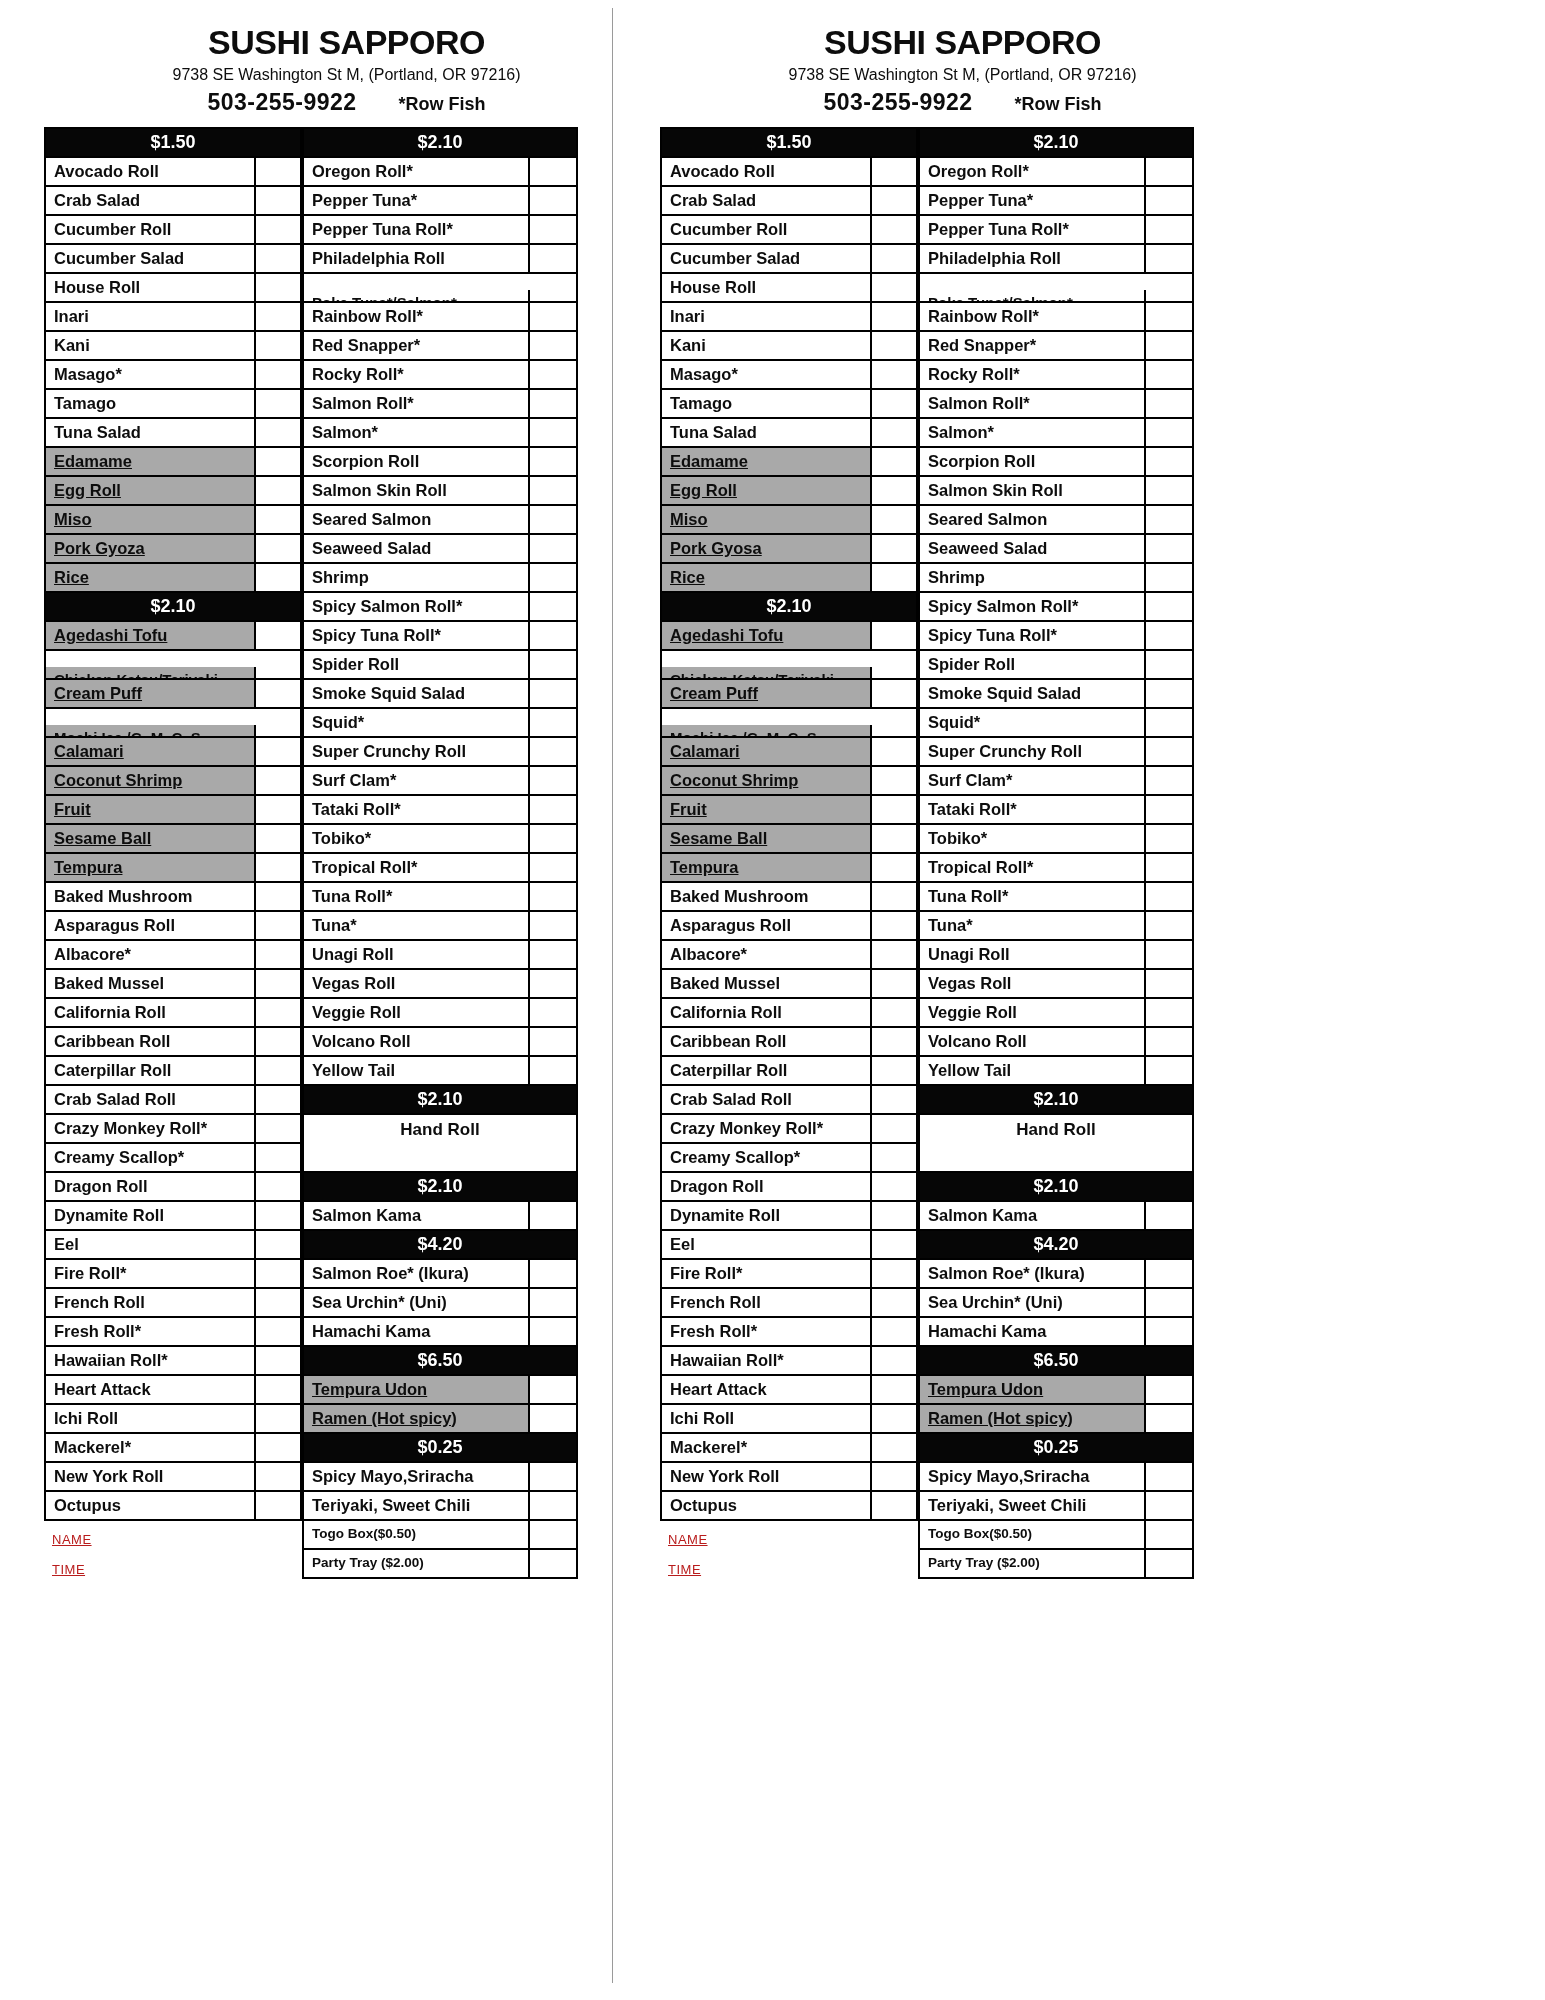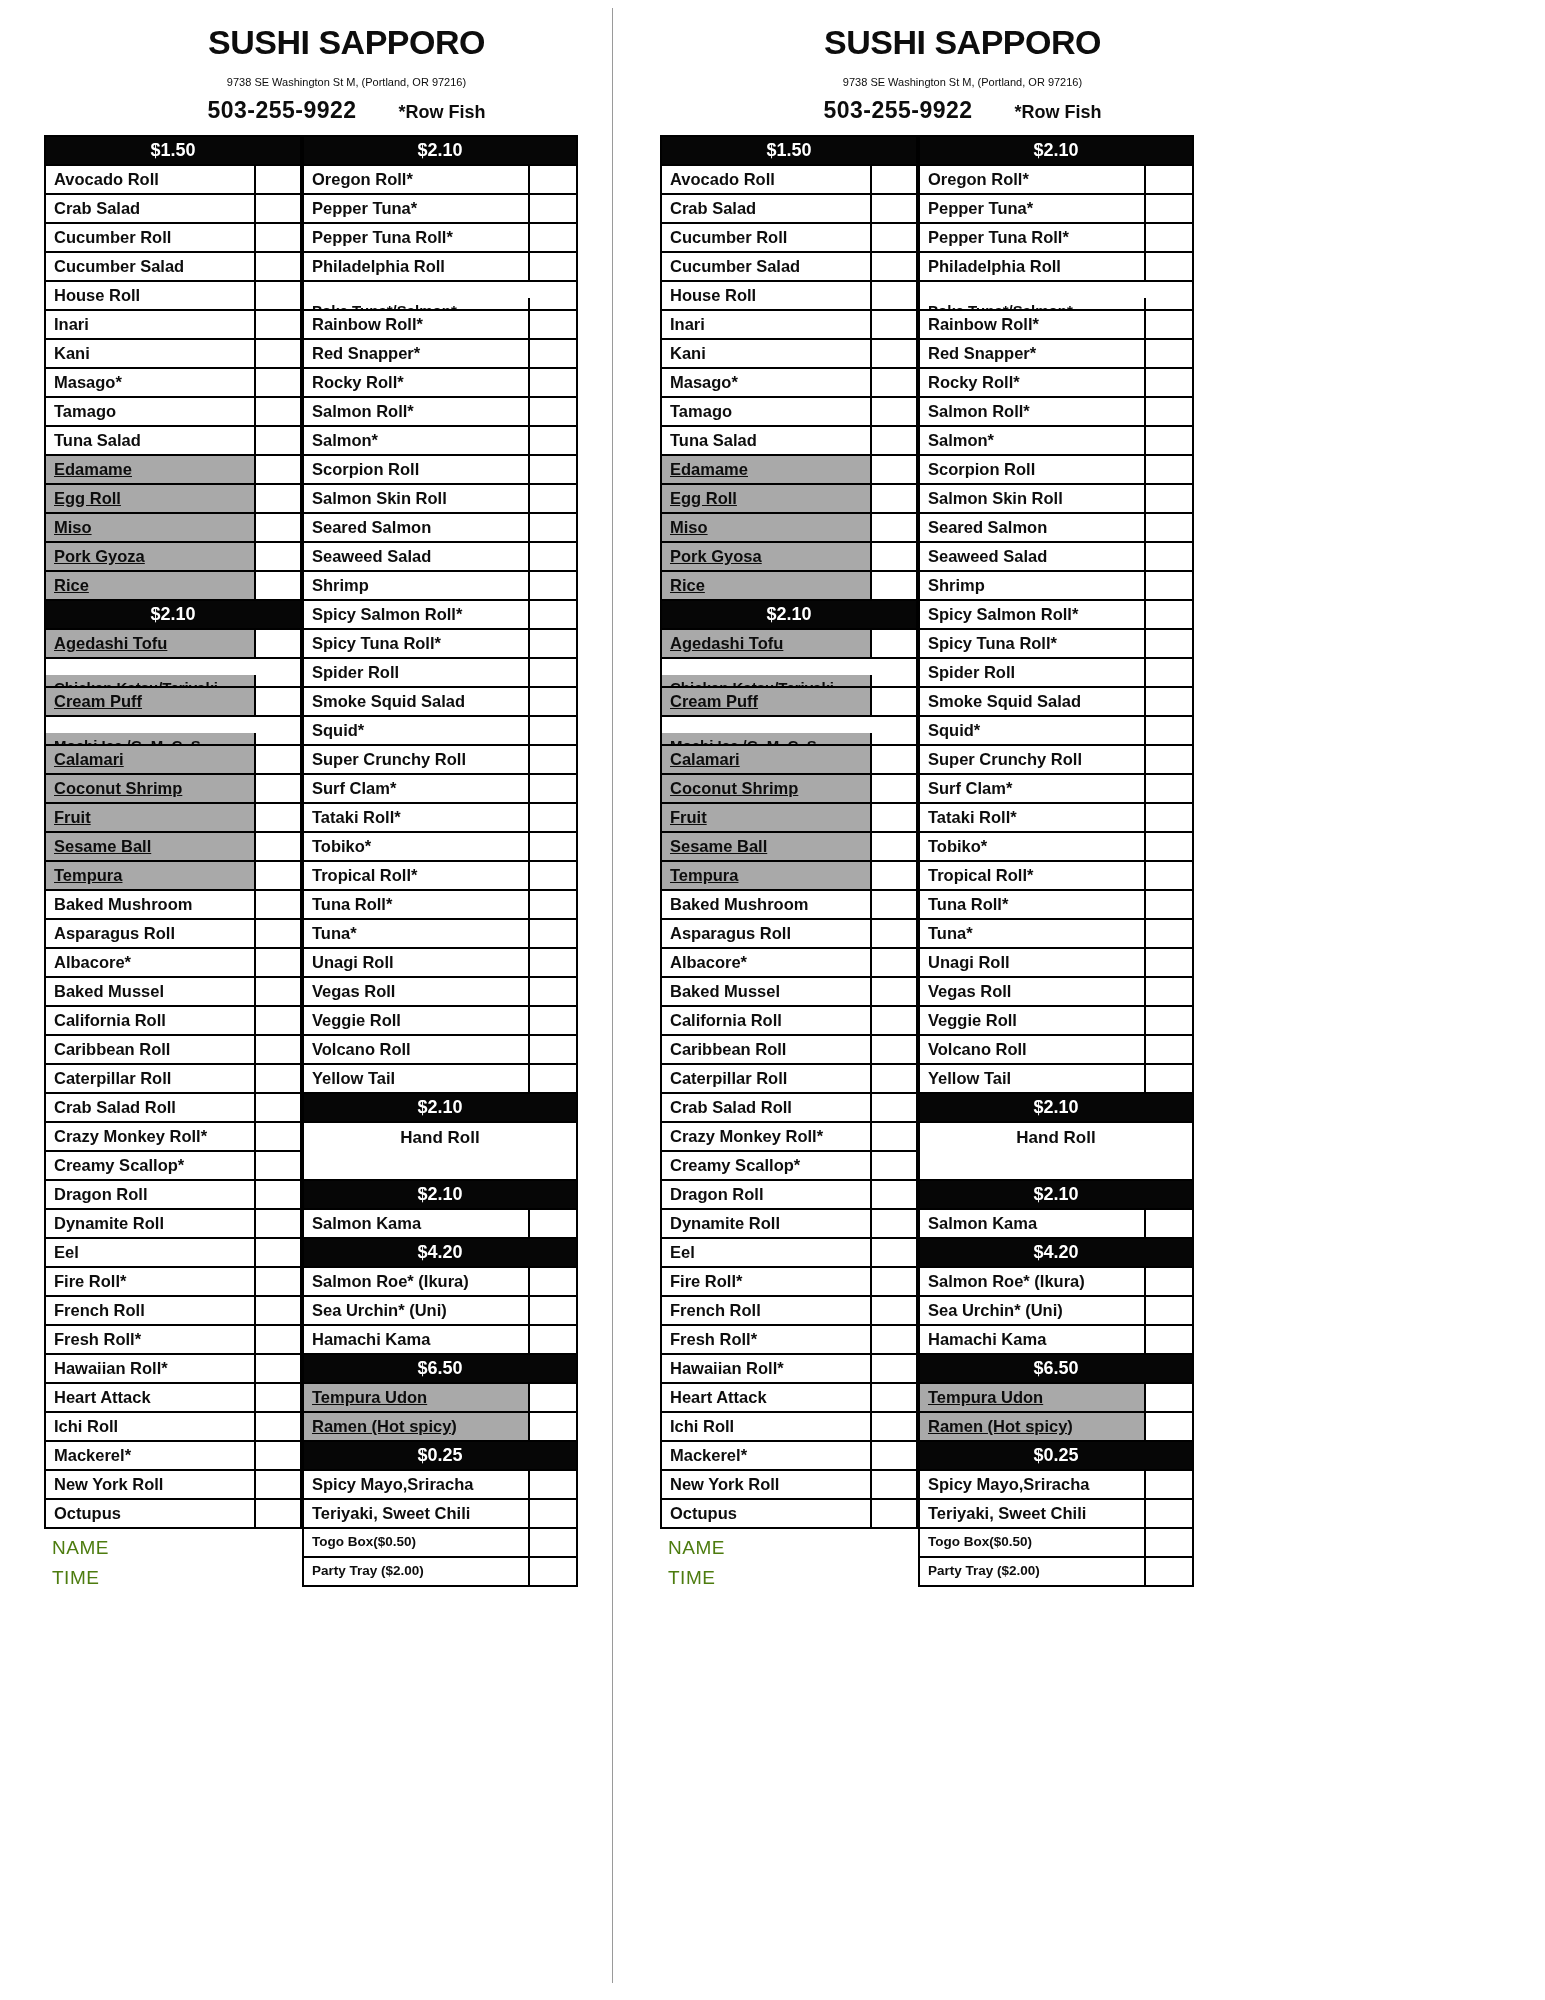--- a/index.html
+++ b/index.html
@@ -15,21 +15,21 @@
     position: absolute;
     left: 612px; top: 8px;
     width: 1px; height: 1975px;
     background: #9a9a9a;
   }
   .copy { position: absolute; top: 22px; width: 621px; }
   .copy-0 { left: 36px; }
   .copy-1 { left: 652px; }
 
   .title { font-size: 34px; font-weight: bold; text-align: center; line-height: 40px; letter-spacing: -0.5px; }
-  .address { font-size: 11px; text-align: center; margin-top: 10px; line-height: 21px; }
+  .address { font-size: 16px; text-align: center; margin-top: 2px; line-height: 21px; }
   .phone-row { text-align: center; margin-top: 3px; margin-bottom: 8px; line-height: 28px; }
   .phone { font-size: 23px; font-weight: bold; letter-spacing: 0.5px; }
   .note { font-size: 18px; font-weight: bold; margin-left: 42px; }
 
   .tables { display: flex; align-items: flex-start; padding-left: 8px; }
   .table { border-top: 2px solid #000; border-left: 2px solid #000; }
   .left-table { width: 258px; }
   .right-table { width: 276px; }
 
   .row { display: flex; height: 29px; }
@@ -51,21 +51,21 @@
   .cell.name.small { font-size: 15px; margin-top: 16px; }
   .cell.name.tiny  { font-size: 13.5px; }
   .left-table  .cell.qty { width: 46px; background: #fff; }
   .right-table .cell.qty { width: 48px; background: #fff; }
   .row.gray .cell.name { background: #a9a9a9; text-decoration: underline; }
   .row.tall .cell.name { text-align: center; padding-left: 0; padding-top: 2px; font-size: 17px; }
 
   .footer { margin-top: 4px; }
   .footer-label {
     height: 30px; line-height: 30px; padding-left: 8px;
-    font-size: 19px; font-weight: 400; color: #4d7c0f; letter-spacing: 0.5px;
+    font-size: 13px; font-weight: 400; color: #b91c1c; letter-spacing: 0.5px; text-decoration: underline;
   }
 </style>
 </head>
 <body>
 
 <div class="page-divider"></div>
 
 <div class="copy copy-0">
   <div class="title">SUSHI SAPPORO</div>
   <div class="address">9738 SE Washington St M, (Portland, OR 97216)</div>

